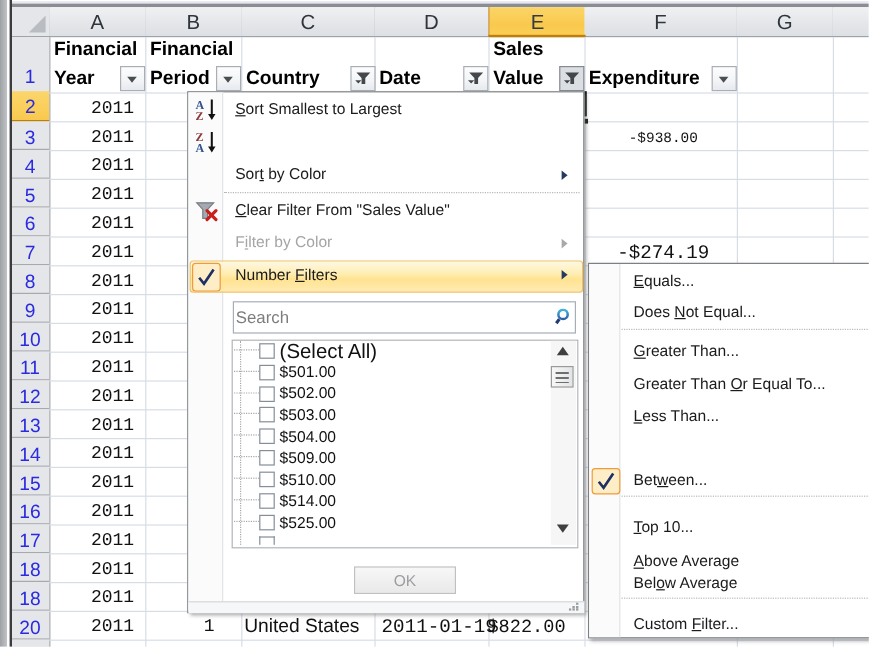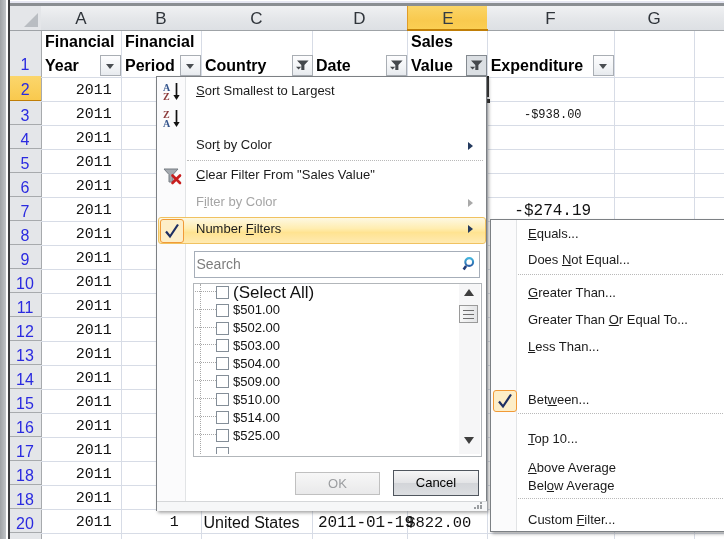--- a/index.html
+++ b/index.html
@@ -274,21 +274,20 @@
     <div class="ab" style="right:0.5px;top:0;width:21.3px;height:170.5px;background:#f6f6f7;">
       <div class="ab" style="left:5px;top:5px;width:0;height:0;border-left:5.5px solid transparent;border-right:5.5px solid transparent;border-bottom:7.5px solid #3f3f3f;"></div>
       <div class="ab" style="left:0;top:21.5px;width:19.6px;height:18px;background:linear-gradient(90deg,#f7f7f7,#e3e4e6);border:1px solid #9a9a9a;box-sizing:border-box;">
         <div style="margin:3.5px 3px 0;height:10px;background:repeating-linear-gradient(#6e6e6e 0 1.5px,rgba(0,0,0,0) 1.5px 4px);"></div>
       </div>
       <div class="ab" style="left:5px;top:153.2px;width:0;height:0;border-left:5.5px solid transparent;border-right:5.5px solid transparent;border-top:7.5px solid #3f3f3f;"></div>
     </div>
   </div>
 
   <div class="ab" style="left:138px;top:394.5px;width:83px;height:21px;border:1px solid #c0c0c0;background:linear-gradient(#f7f7f7,#e9e9ea);color:#9b9da0;font-size:13px;text-align:center;line-height:21px;">OK</div>
-  <div class="ab" style="left:236px;top:393px;width:84px;height:24px;border:1px solid #50565e;background:linear-gradient(#f6f6f6,#e3e4e6 50%,#d3d5d9 51%,#dcdee1);color:#000;font-size:13px;text-align:center;line-height:24px;">Cancel</div>
 
   <div class="ab" style="left:0;top:423.5px;width:329.5px;height:9px;background:#f6f7f8;border-top:1px solid #d5d7d9;"></div>
   <svg class="ab" style="left:317px;top:425px;" width="9" height="7" viewBox="0 0 9 7">
     <g fill="#9a9da0">
     <rect x="6" y="0" width="2" height="2"></rect>
         <rect x="3" y="3" width="2" height="2"></rect>
         <rect x="6" y="3" width="2" height="2"></rect>
     <rect x="0" y="5" width="2" height="2"></rect>
         <rect x="3" y="5" width="2" height="2"></rect>
         <rect x="6" y="5" width="2" height="2"></rect>

